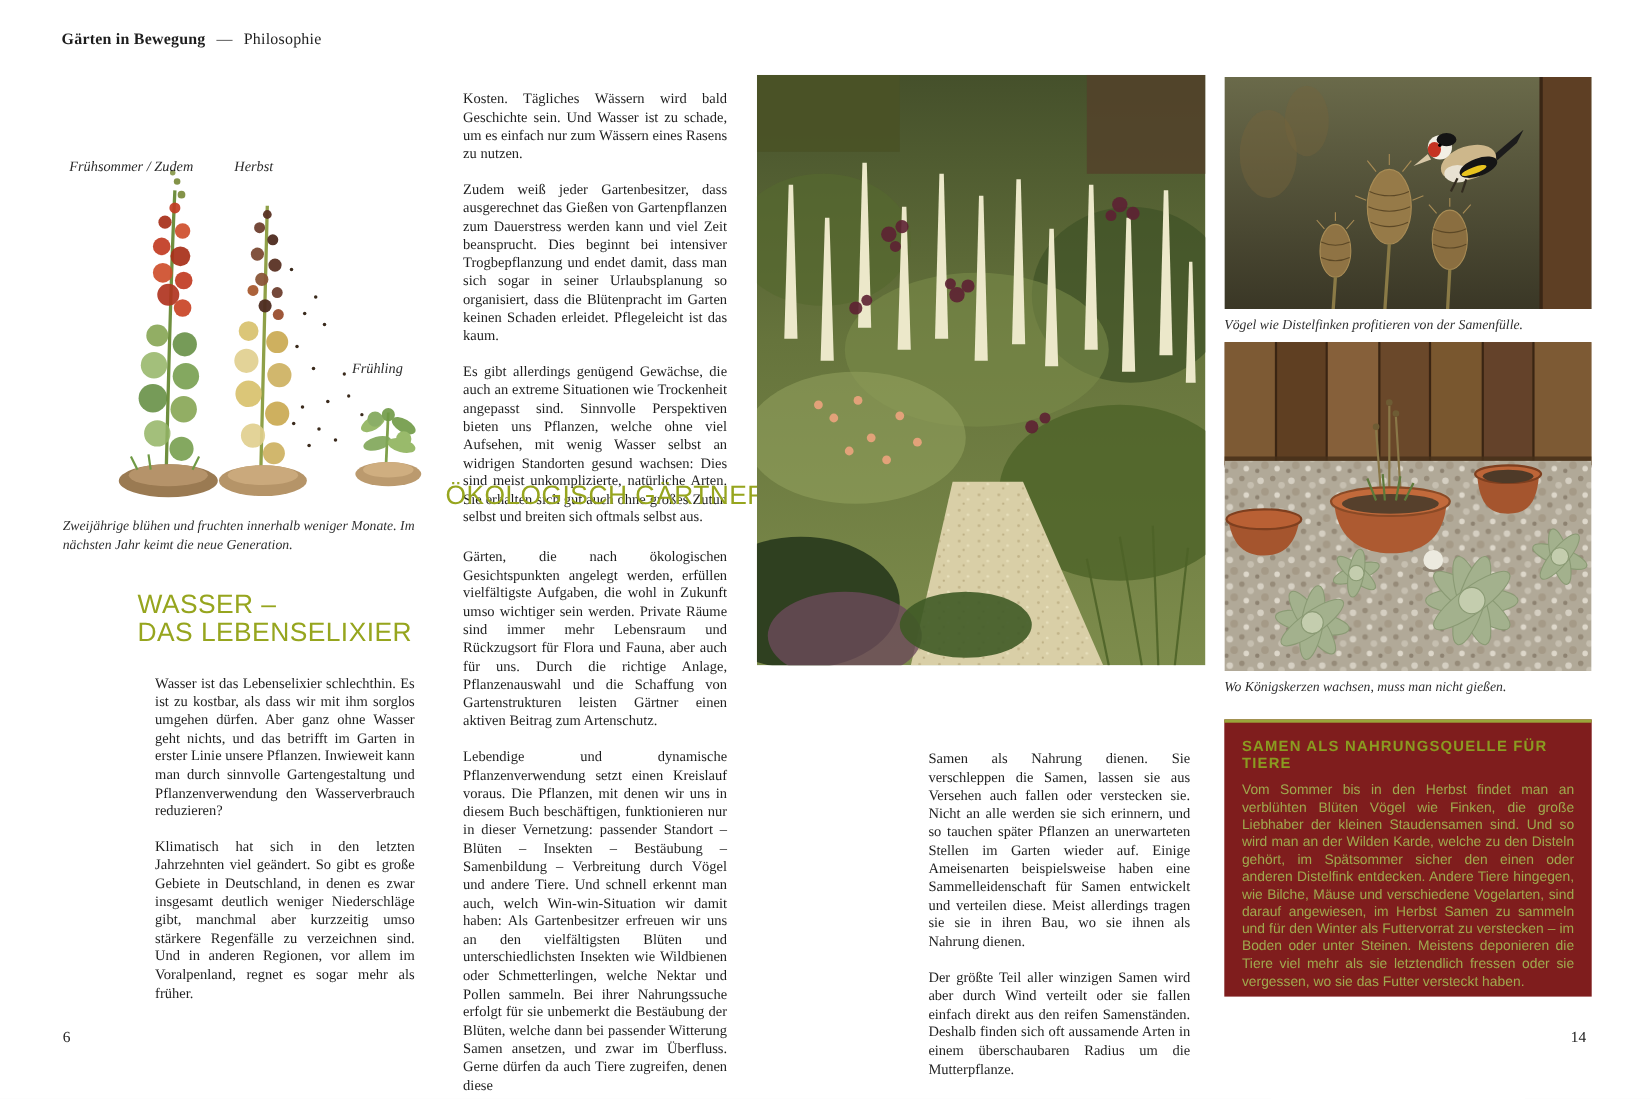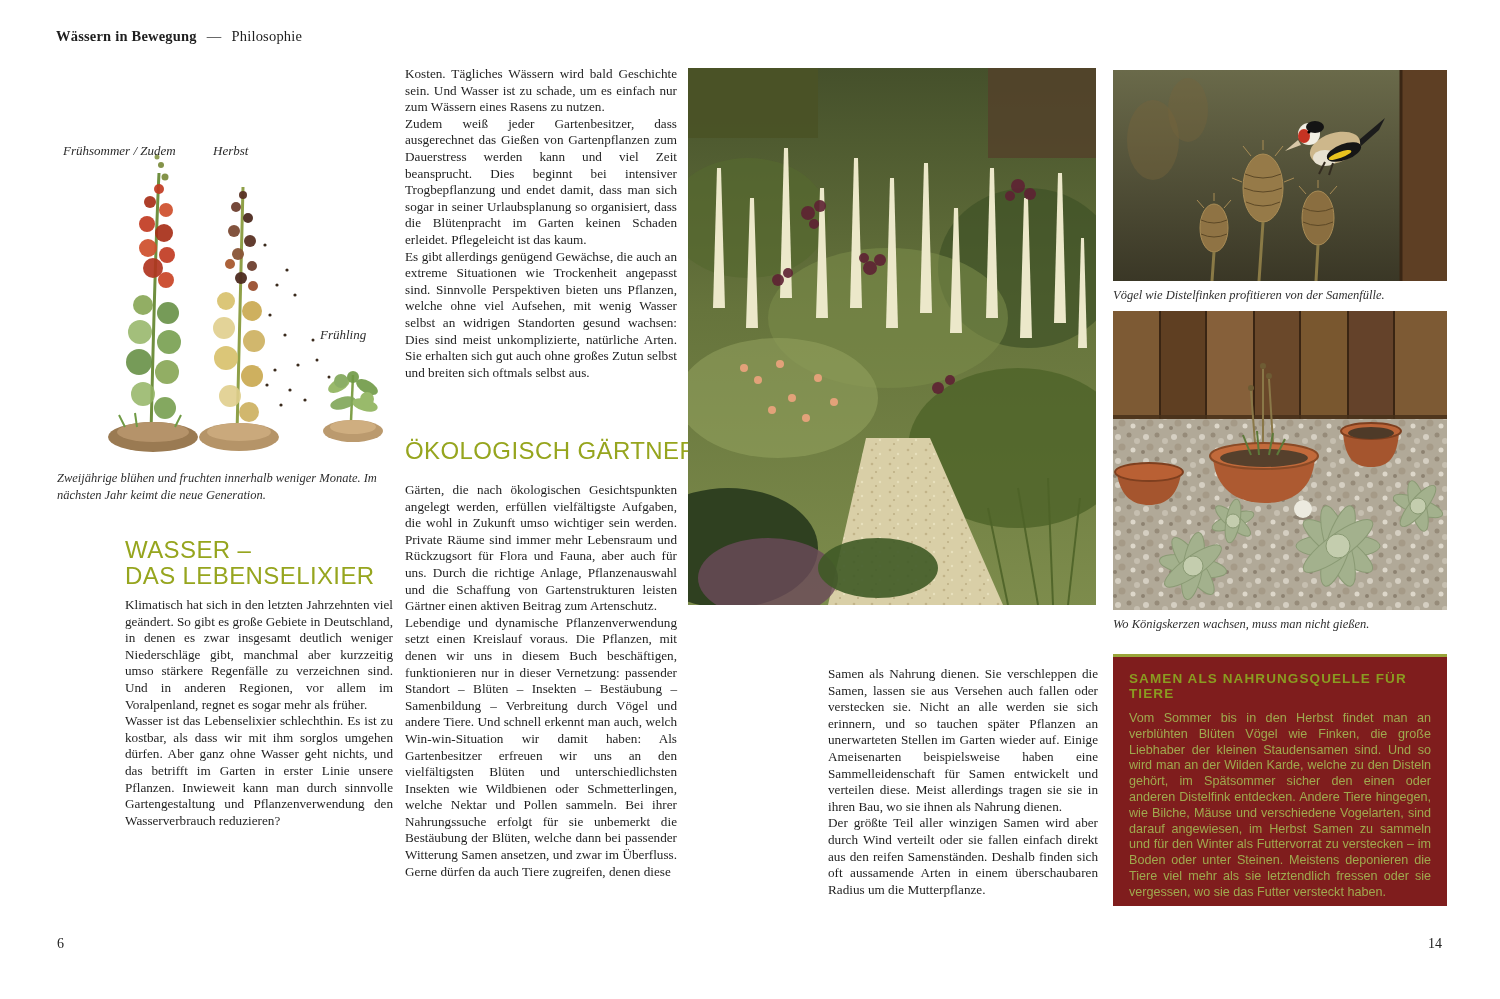--- a/index.html
+++ b/index.html
@@ -10,21 +10,21 @@
   .runhead .b{font-weight:bold;}
   .runhead .dash{margin:0 10px;color:#333;}
   
   .ill{position:absolute;left:55px;top:135px;width:335px;height:330px;}
   .ill-label{position:absolute;font-style:italic;font-size:13px;color:#2a2a2a;white-space:nowrap;}
   
   .cap{position:absolute;font-style:italic;font-size:12.5px;line-height:17px;color:#2e2e2e;}
   
   .bodycol{position:absolute;font-size:13.2px;line-height:16.6px;text-align:justify;
            hyphens:auto;-webkit-hyphens:auto;}
-  .bodycol p{margin:0;}
+  .bodycol p{margin:16px;}
   
   .h-green{position:absolute;margin:0;font-family:"Liberation Sans",sans-serif;font-weight:normal;
            font-size:24px;line-height:26px;letter-spacing:.4px;color:#96a51e;}
   .h-green span{display:block;}
   
   .photo{position:absolute;overflow:hidden;}
   .photo svg{display:block;}
   
   .infobox{position:absolute;left:1113px;top:654px;width:334px;height:252px;box-sizing:border-box;
            background:#7f1d1d;border-top:3px solid #9aa53a;padding:14px 16px 16px 16px;
@@ -32,21 +32,21 @@
   .infobox h3{margin:0 0 10px 0;font-size:13.5px;letter-spacing:1.1px;color:#8a9b21;font-weight:bold;}
   .infobox p{margin:0;font-size:12.6px;line-height:15.8px;color:#9fa94e;text-align:justify;hyphens:auto;}
   .pagenum{position:absolute;font-size:14px;color:#222;}
 </style>
 </head>
 <body>
 
 <div class="spread">
 
   <div class="runhead">
-    <span class="b">Wässern in Bewegung</span><span class="dash">—</span><span>Philosophie</span>
+    <span class="b">Gärten in Bewegung</span><span class="dash">—</span><span>Philosophie</span>
   </div>
 
   <div class="ill">
     <svg width="335" height="330" viewBox="0 0 335 330">
 
       <path d="M104,38 C100,120 98,220 96,298" stroke="#6f8f3f" stroke-width="3" fill="none"></path>
       <g opacity="0.92">
         <circle cx="106" cy="30" r="3" fill="#7a8a3a"></circle>
           <circle cx="102" cy="22" r="2.5" fill="#88984a"></circle>
           <circle cx="110" cy="42" r="3.5" fill="#7a8a3a"></circle>
@@ -141,22 +141,22 @@
     <span class="ill-label" style="left:265px;top:192px">Frühling</span>
   </div>
 
   <div class="cap" style="left:57px;top:470px;width:330px">Zweijährige blühen und fruchten innerhalb weniger Monate. Im nächsten Jahr keimt die neue Generation.</div>
 
   <h2 class="h-green" style="left:125px;top:537px">
     <span>WASSER –</span>
     <span>DAS LEBENSELIXIER</span>
   </h2>
   <div class="bodycol" style="left:125px;top:597px;width:268px">
+    <p>Wasser ist das Lebenselixier schlechthin. Es ist zu kostbar, als dass wir mit ihm sorglos umgehen dürfen. Aber ganz ohne Wasser geht nichts, und das betrifft im Garten in erster Linie unsere Pflanzen. Inwieweit kann man durch sinnvolle Gartengestaltung und Pflanzenverwendung den Wasserverbrauch reduzieren?</p>
     <p>Klimatisch hat sich in den letzten Jahrzehnten viel geändert. So gibt es große Gebiete in Deutschland, in denen es zwar insgesamt deutlich weniger Niederschläge gibt, manchmal aber kurzzeitig umso stärkere Regenfälle zu verzeichnen sind. Und in anderen Regionen, vor allem im Voralpenland, regnet es sogar mehr als früher.</p>
-    <p>Wasser ist das Lebenselixier schlechthin. Es ist zu kostbar, als dass wir mit ihm sorglos umgehen dürfen. Aber ganz ohne Wasser geht nichts, und das betrifft im Garten in erster Linie unsere Pflanzen. Inwieweit kann man durch sinnvolle Gartengestaltung und Pflanzenverwendung den Wasserverbrauch reduzieren?</p>
   </div>
 
   <div class="bodycol" style="left:405px;top:66px;width:272px">
     <p>Kosten. Tägliches Wässern wird bald Geschichte sein. Und Wasser ist zu schade, um es einfach nur zum Wässern eines Rasens zu nutzen.</p>
     <p>Zudem weiß jeder Gartenbesitzer, dass ausgerechnet das Gießen von Gartenpflanzen zum Dauerstress werden kann und viel Zeit beansprucht. Dies beginnt bei intensiver Trogbepflanzung und endet damit, dass man sich sogar in seiner Urlaubsplanung so organisiert, dass die Blütenpracht im Garten keinen Schaden erleidet. Pflegeleicht ist das kaum.</p>
     <p>Es gibt allerdings genügend Gewächse, die auch an extreme Situationen wie Trockenheit angepasst sind. Sinnvolle Perspektiven bieten uns Pflanzen, welche ohne viel Aufsehen, mit wenig Wasser selbst an widrigen Standorten gesund wachsen: Dies sind meist unkomplizierte, natürliche Arten. Sie erhalten sich gut auch ohne großes Zutun selbst und breiten sich oftmals selbst aus.</p>
   </div>
   <h2 class="h-green" style="left:405px;top:438px">
     <span>ÖKOLOGISCH GÄRTNERN</span>
   </h2>

